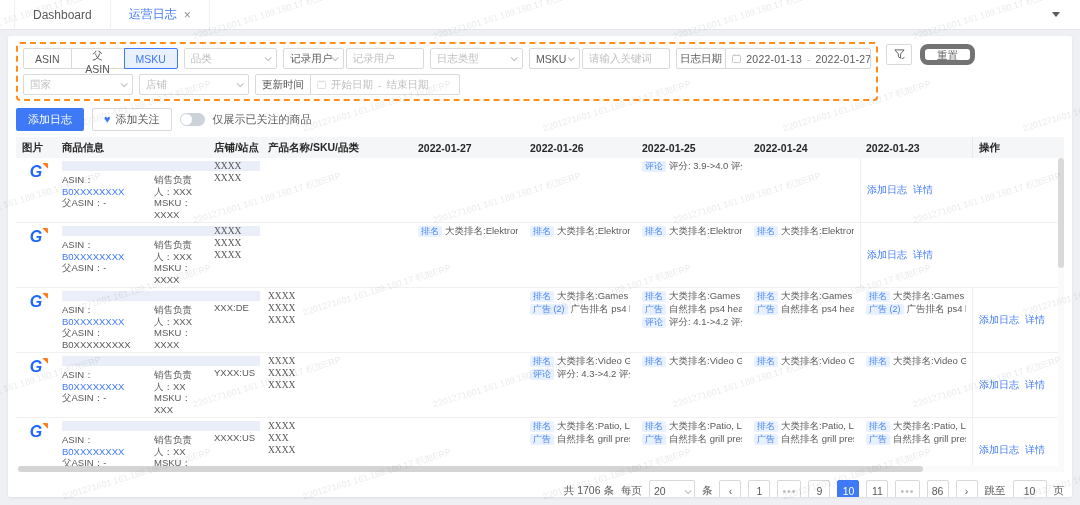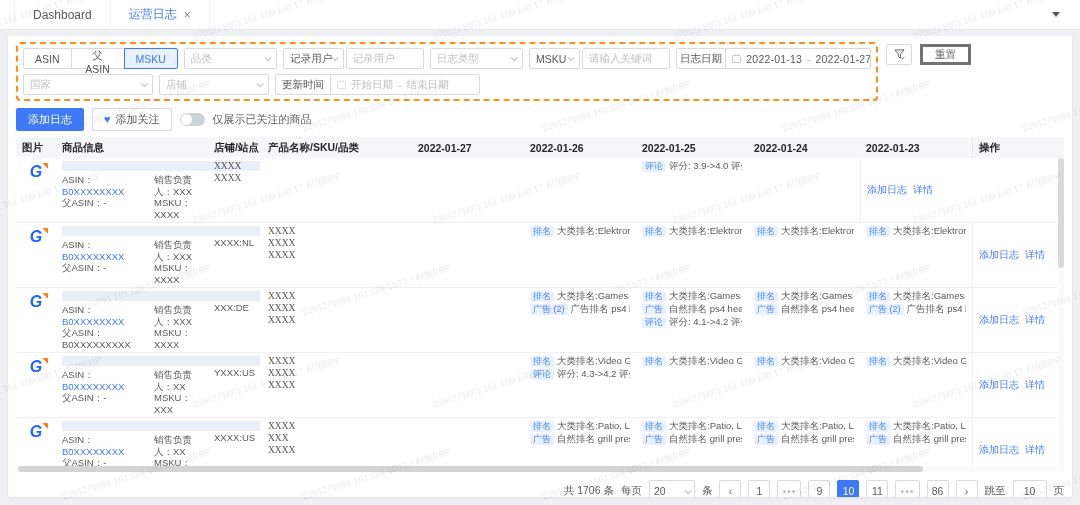--- a/index.html
+++ b/index.html
@@ -37,21 +37,21 @@
   .seg .segbtn { height:21px; border:1px solid #d9d9d9; background:#fff; font-size:10.5px; color:#595959;
                  padding:0 11px; margin-left:-1px; cursor:pointer; position:relative; }
   .seg .segbtn:first-child { margin-left:0; border-radius:2px 0 0 2px; }
   .seg .segbtn:last-child { border-radius:0 2px 2px 0; }
   .seg .segbtn.active { border-color:#3e79f7; color:#3e79f7; background:#e9f1ff; z-index:2; }
   .cal { flex:none; margin-right:5px; opacity:.55; }
   .datetext { color:#595959; letter-spacing:.2px; }
   .sep { color:#bfbfbf; margin:0 5px; }
   .iconbtn { width:26px; height:21px; border:1px solid #d9d9d9; border-radius:2px; background:#fff;
              display:flex; align-items:center; justify-content:center; cursor:pointer; }
-  .btn-plain { height:21px; border:3px solid #737373; border-radius:0; background:#fff; font-size:10.5px;
+  .btn-plain { height:21px; border:5px solid #737373; border-radius:8px; background:#fff; font-size:10.5px;
                color:#595959; padding:0 12px; cursor:pointer; }
 
   
   .toolbar { margin-top:6px; display:flex; align-items:center; gap:8px; height:24px; }
   .btn-primary { background:#3e79f7; color:#fff; border:none; border-radius:2px; height:23px; padding:0 12px;
                  font-size:11px; cursor:pointer; }
   .btn-follow { height:23px; border:1px solid #d9d9d9; background:#fff; border-radius:2px; font-size:11px;
                 color:#595959; display:flex; align-items:center; gap:5px; padding:0 11px; cursor:pointer; }
   .heart { color:#3e79f7; font-size:11px; line-height:1; }
   .toggle { width:25px; height:13px; border-radius:8px; background:#ccd2da; position:relative; cursor:pointer; flex:none;}
@@ -168,21 +168,21 @@
               <rect x="0.5" y="1.5" width="9" height="8" rx="1" fill="none" stroke="#8c8c8c"></rect>
               <line x1="3" y1="0.5" x2="3" y2="2.5" stroke="#8c8c8c"></line>
               <line x1="7" y1="0.5" x2="7" y2="2.5" stroke="#8c8c8c"></line>
             </svg>
           <span class="datetext">2022-01-13</span>
           <span class="sep">-</span>
           <span class="datetext">2022-01-27</span>
         </div>
       </div>
       <div class="frow">
-        <div class="ctl" style="width:130px">
+        <div class="ctl" style="width:110px">
           <span class="ph">国家</span>
           <span class="chev"></span>
         </div>
         <div class="ctl" style="width:110px">
           <span class="ph">店铺</span>
           <span class="chev"></span>
         </div>
         <div class="ctl lblbox" style="width:56px;justify-content:center">
           <span>更新时间</span>
         </div>
@@ -269,21 +269,20 @@
           </div>
           <div class="c c-info">
             <div class="redact"></div>
             <div class="iginfo">
               <div><span>ASIN：</span><a class="asin-link">B0XXXXXXXX</a></div>
               <div>销售负责人：XXX</div>
               <div>父ASIN：-</div>
               <div>MSKU：XXXX</div>
             </div>
           </div>
-          <div class="c c-store">XXXX:NL</div>
           <div class="c c-prod">
             <div>XXXX</div>
             <div>XXXX</div>
             <div>XXXX</div>
           </div>
           <div class="c c-day"></div>
           <div class="c c-day">
             <div class="entry">
               <span class="etag">排名</span>
               <span class="etext">大类排名:Elektronica 234...</span>

